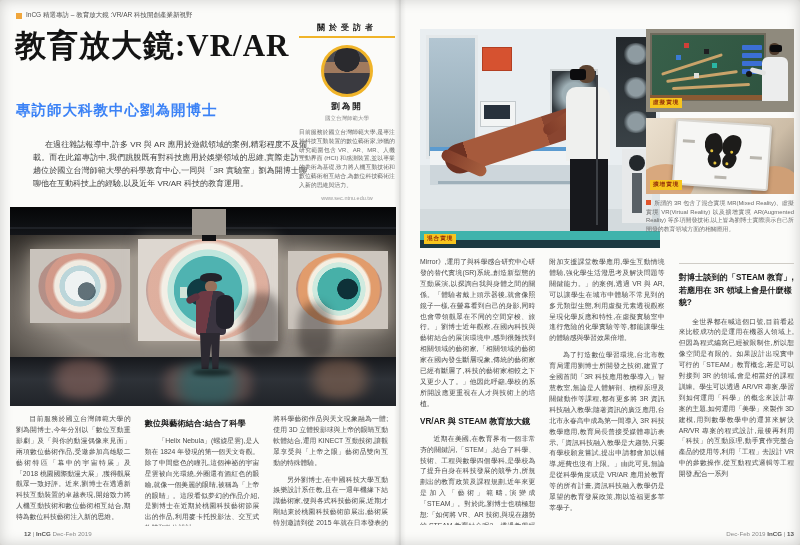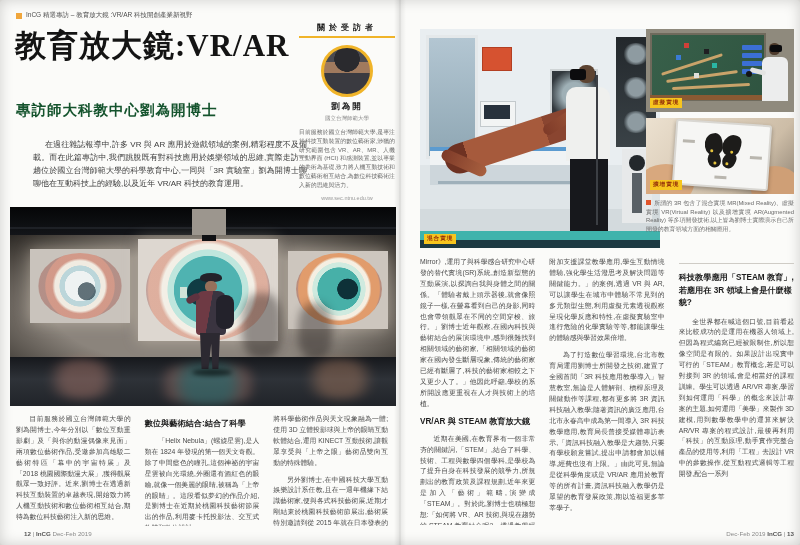--- a/index.html
+++ b/index.html
@@ -11,21 +11,21 @@
   .spread{position:absolute;left:0;top:0;width:800px;height:545px;background:#fbfbf9;
     border-radius:4px;box-shadow:inset 0 0 14px rgba(0,0,0,.18);overflow:hidden;}
   .fold{position:absolute;left:394px;top:0;width:12px;height:100%;
     background:linear-gradient(90deg,rgba(0,0,0,0),rgba(0,0,0,.08) 40%,rgba(0,0,0,.14) 50%,rgba(0,0,0,.06) 62%,rgba(0,0,0,0));}
   
   .kicker{position:absolute;left:16px;top:11px;font-size:6.5px;color:#4c4c4c;display:flex;align-items:center;gap:4px;}
   .kicker-sq{width:6px;height:6px;background:#f0a63c;display:inline-block;}
   
   .title{position:absolute;left:15px;top:28px;font-family:"Liberation Serif","DejaVu Serif",serif;
     font-weight:bold;color:#141414;font-size:31px;line-height:35px;letter-spacing:1px;margin:0;}
-  .subtitle{position:absolute;left:16px;top:101px;font-size:14.5px;font-weight:bold;color:#14532d;letter-spacing:1px;}
+  .subtitle{position:absolute;left:16px;top:101px;font-size:14.5px;font-weight:bold;color:#3b82f6;letter-spacing:1px;}
   .intro{position:absolute;left:16px;top:121px;width:274px;font-size:8px;line-height:13px;
     font-weight:normal;color:#3c3c3c;text-align:justify;text-indent:1.5em;margin:17px;}
   
   .profile{position:absolute;left:299px;top:22px;width:96px;}
   .profile-head{font-size:8px;font-weight:bold;color:#222;letter-spacing:4px;text-align:center;
     border-bottom:2.5px solid #f0b429;padding-bottom:3px;}
   .avatar{width:46px;height:46px;border-radius:50%;margin:7px auto 4px auto;border:3px solid #f0b429;
     background:
       radial-gradient(circle at 50% 24%,#2a2a2e 0 30%,rgba(0,0,0,0) 31%),
       linear-gradient(180deg,#4a4a50 0 30%,#a07a5e 30% 55%,#3a3a40 55% 100%);}
@@ -287,21 +287,21 @@
       <p class="body-txt">Mirror》,運用了與科學感合研究中心研發的替代實境(SR)系統,創造新型態的互動展演,以探詢自我與身體之間的關係。「體驗者戴上頭示器後,就會像照鏡子一樣,在螢幕看到自己的身影,同時也會帶領觀眾在不同的空間穿梭、旅行。」劉博士近年觀察,在國內科技與藝術結合的展演環境中,感到很難找到相關領域的藝術家,「相關領域的藝術家在國內發生斷層現象,傳統的藝術家已經有斷層了,科技的藝術家相較之下又更少人了。」他因此呼籲,學校的系所開設應更重視在人才與技術上的培植。</p>
       <h3 class="sec-head">VR/AR 與 STEAM 教育放大鏡</h3>
       <p class="body-txt indent">近期在美國,在教育界有一個非常夯的關鍵詞,「STEM」,結合了科學、技術、工程與數學四個學科,是學校為了提升自身在科技發展的競爭力,所規劃出的教育政策及課程規劃,近年來更是加入「藝術」範疇,演變成「STEAM」。對於此,劉博士也積極想想:「如何將 VR、AR 技術,與現在趨勢的 STEAM 教育結合呢?」透過教學經驗及研究歷程的累積,他認為:「利用適合的 VR/AR 科技輔助教材,可以</p>
     </div>
     <div class="col">
       <p class="body-txt">附加支援課堂教學應用,學生互動情境體驗,強化學生活潑思考及解決問題等關鍵能力。」的案例,透過 VR 與 AR,可以讓學生在城市中體驗不常見到的多元類型生態,利用虛擬元素透視觀察呈現化學反應和特性,在虛擬實驗室中進行危險的化學實驗等等,都能讓學生的體驗感與學習效果倍增。</p>
       <p class="body-txt indent">為了打造數位學習環境,台北市教育局運用劉博士所開發之技術,建置了全國首間「3R 科技應用教學導入」智慧教室,無論是人體解剖、槓桿原理及關鍵動作等課程,都有更多將 3R 資訊科技融入教學;隨著資訊的廣泛應用,台北市永春高中成為第一間導入 3R 科技教學應用,教育局長曾接受媒體專訪表示,「資訊科技融入教學是大趨勢,只要有學校願意嘗試,提出申請都會加以輔導,經費也沒有上限。」由此可見,無論是從科學角度或是 VR/AR 應用於教育等的所有計畫,資訊科技融入教學仍是眾望的教育發展政策,期以造福更多莘莘學子。</p>
     </div>
     <div class="col">
       <hr class="divider">
-      <h3 class="q-head">科技教學應用「STEAM 教育」,若應用在 3R 領域上會是什麼樣貌?</h3>
+      <h3 class="q-head">對博士談到的「STEAM 教育」,若應用在 3R 領域上會是什麼樣貌?</h3>
       <p class="body-txt indent">全世界都在喊這個口號,目前看起來比較成功的是運用在機器人領域上,但因為程式編寫已經被限制住,所以想像空間是有限的。如果設計出現實中可行的「STEAM」教育概念,若是可以對接到 3R 的領域,會是相當好的課程訓練。學生可以透過 AR/VR 專案,學習到如何運用「科學」的概念來設計專案的主題,如何運用「美學」來製作 3D 建模,用到數學教學中的運算來解決 AR/VR 專案的程式設計,最後再利用「科技」的互動原理,動手實作完整合產品的使用等,利用「工程」去設計 VR 中的參數操作,從互動程式邏輯等工程開發,配合一系列</p>
     </div>
   </div>
 
   <div class="folio folio-right">
     <span>Dec-Feb 2019</span>
     <b>InCG</b> | <b>13</b>
   </div>
 
   <div class="fold"></div>

